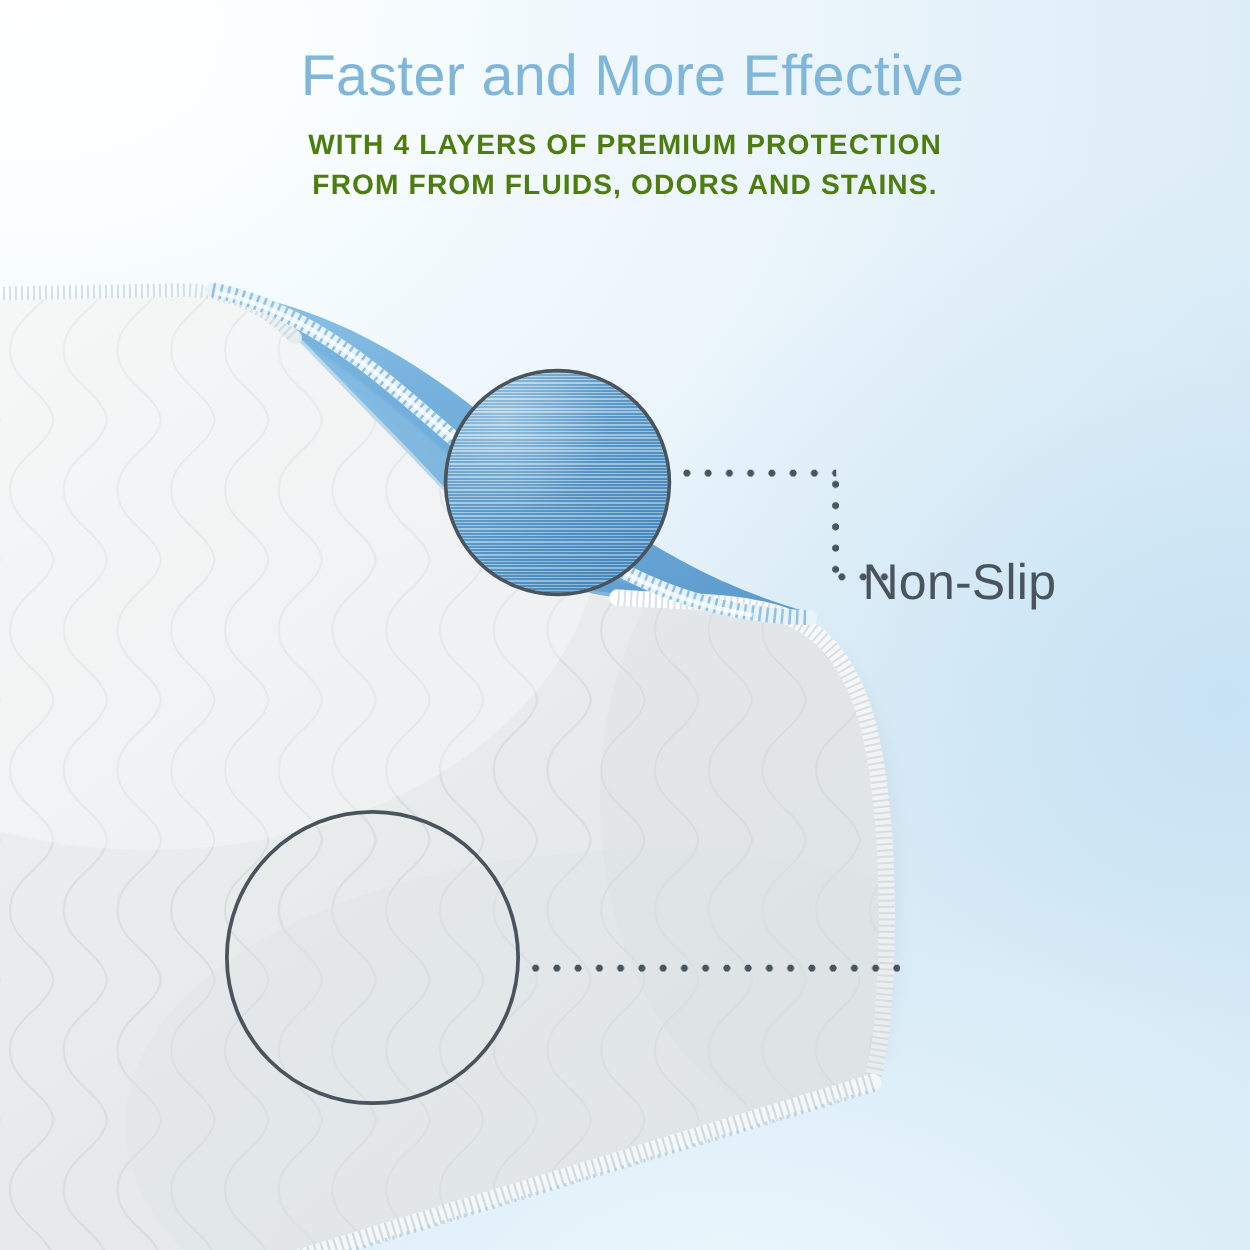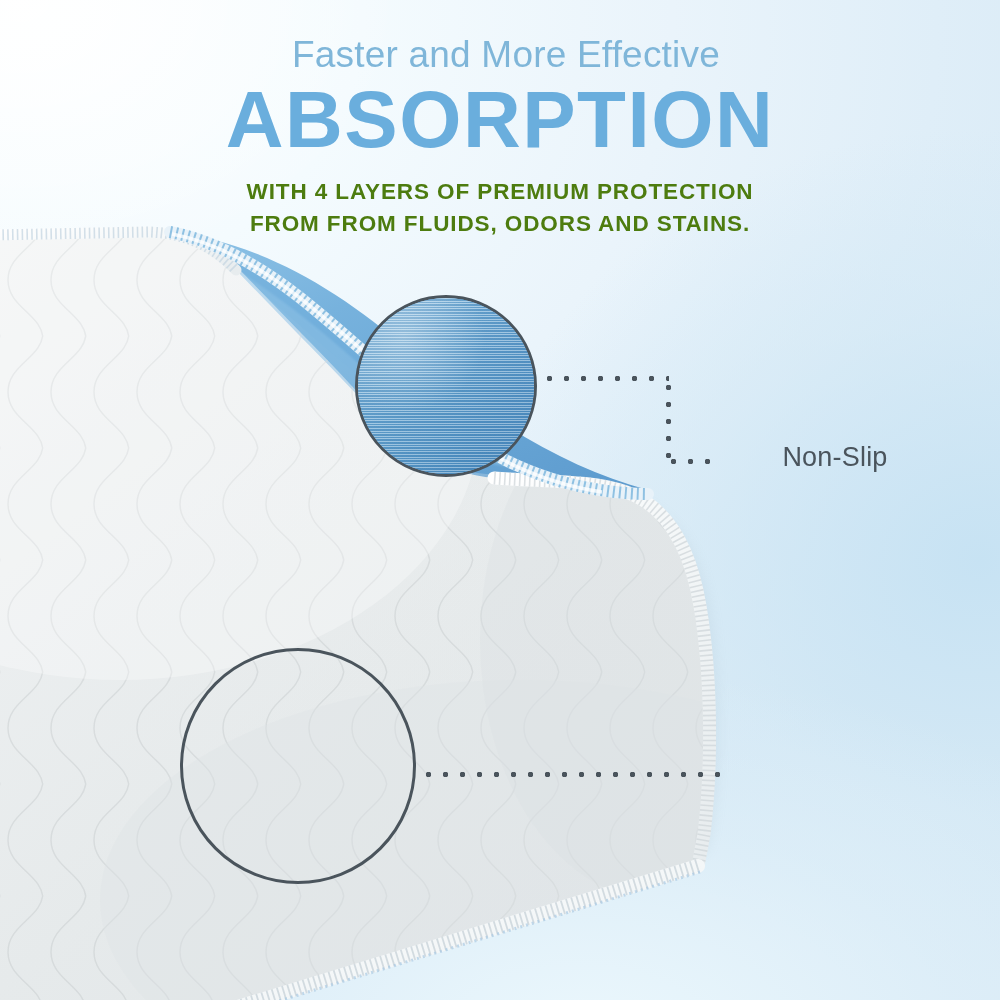--- a/index.html
+++ b/index.html
@@ -53,21 +53,21 @@
   .headline-wrap {
     position: absolute;
     left: 0;
     right: 0;
     top: 36px;
     text-align: center;
     z-index: 40;
   }
   .headline-sub {
     color: #7fb6d9;
-    font-size: 37px;
+    font-size: 46px;
     line-height: 1.05;
     font-weight: 400;
     letter-spacing: 0.2px;
     white-space: nowrap;
     margin-left: 12px;
   }
   .headline-main {
     color: #6aaedd;
     font-size: 80px;
     line-height: 1.02;
@@ -156,25 +156,24 @@
     background-size: 7px 17px;
     background-repeat: repeat-y;
     background-position: center top;
   }
 
   
   .callout-label {
     position: absolute;
     z-index: 35;
     color: #4a545c;
-    font-size: 27px;
+    font-size: 40px;
     line-height: 1.30;
     font-weight: 400;
     letter-spacing: 0.2px;
-    text-align: center;
   }
   #label-barrier {
     left: 690px;
     top: 440px;
     width: 290px;
   }
   #label-quilt {
     left: 720px;
     top: 752px;
     width: 268px;
@@ -411,21 +410,20 @@
         <path d="M 172,234
                  C 214,242 256,264 300,298
                  C 346,334 394,380 442,420
                  C 494,462 550,484 602,492" fill="none" stroke="#ffffff" stroke-width="3.5" opacity="0.75"></path>
       </g>
     </svg>
   </div>
 
   <div class="headline-wrap">
     <div class="headline-sub">Faster and More Effective</div>
-    <div class="headline-main">ABSORPTION</div>
     <div class="headline-desc">
       <div>WITH 4 LAYERS OF PREMIUM PROTECTION</div>
       <div>FROM FROM FLUIDS, ODORS AND STAINS.</div>
     </div>
   </div>
 
   <div id="circle-barrier" class="callout-circle">
     <div class="ribbed-fill"></div>
     <div class="ribbed-shade"></div>
   </div>

